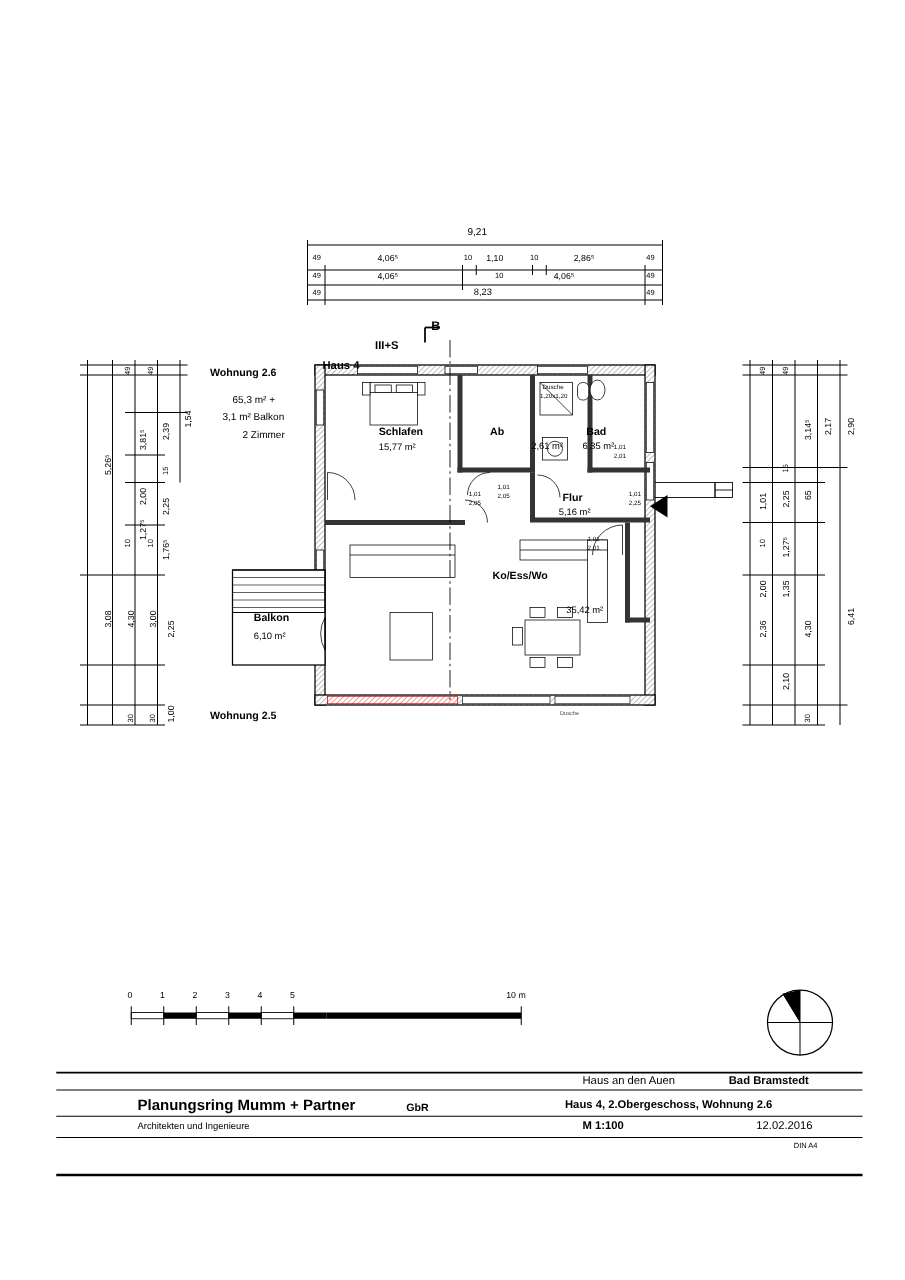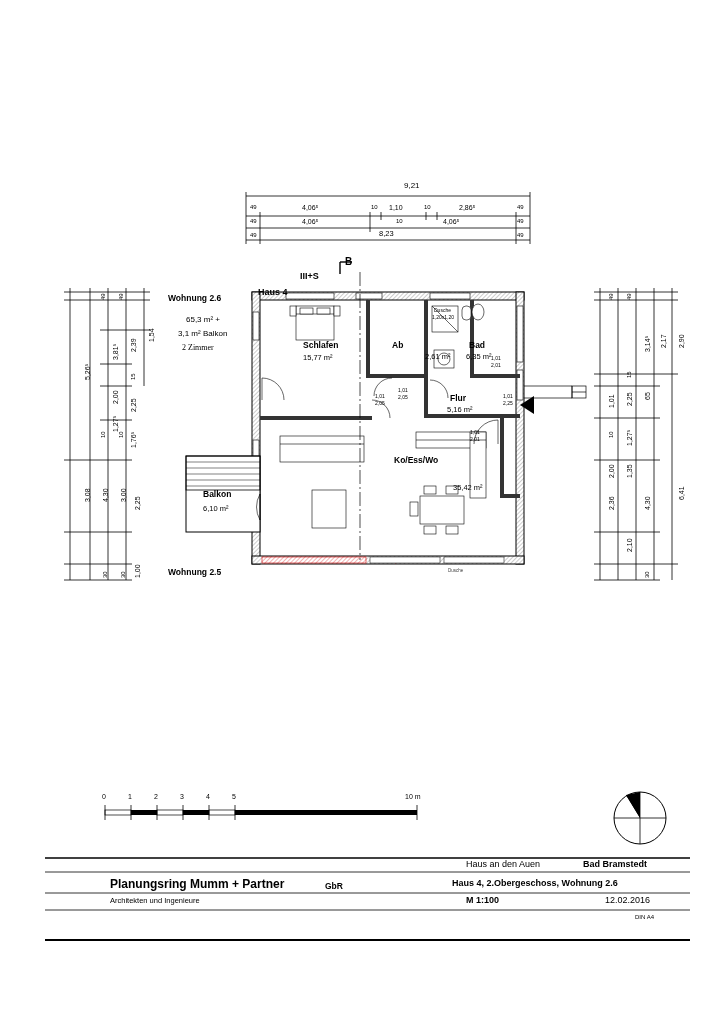--- a/index.html
+++ b/index.html
@@ -269,21 +269,21 @@
 
     <g stroke="#000">
       <line x1="45" y1="858" x2="690" y2="858" stroke-width="1.4"></line>
       <line x1="45" y1="872" x2="690" y2="872" stroke-width="0.8"></line>
       <line x1="45" y1="893" x2="690" y2="893" stroke-width="0.8"></line>
       <line x1="45" y1="910" x2="690" y2="910" stroke-width="0.8"></line>
       <line x1="45" y1="940" x2="690" y2="940" stroke-width="2"></line>
     </g>
   </svg>
 
-  <div class="txt" style="left:404px; top:182px; font-size:8px;">9,21</div>
+  <div class="txt" style="left:374px; top:182px; font-size:8px;">9,21</div>
 
   <div class="txt" style="left:250px; top:204px; font-size:6px;">49</div>
   <div class="txt" style="left:302px; top:204px; font-size:7px;">4,06⁵</div>
   <div class="txt" style="left:371px; top:204px; font-size:6px;">10</div>
   <div class="txt" style="left:389px; top:204px; font-size:7px;">1,10</div>
   <div class="txt" style="left:424px; top:204px; font-size:6px;">10</div>
   <div class="txt" style="left:459px; top:204px; font-size:7px;">2,86⁵</div>
   <div class="txt" style="left:517px; top:204px; font-size:6px;">49</div>
 
   <div class="txt" style="left:250px; top:218px; font-size:6px;">49</div>
@@ -296,21 +296,21 @@
   <div class="txt" style="left:379px; top:230px; font-size:7.5px;">8,23</div>
   <div class="txt" style="left:517px; top:232px; font-size:6px;">49</div>
 
   <div class="txt" style="left:258px; top:288px; font-size:9px; font-weight:bold;">Haus 4</div>
   <div class="txt" style="left:300px; top:272px; font-size:9px; font-weight:bold;">III+S</div>
   <div class="txt" style="left:345px; top:257px; font-size:10px; font-weight:bold;">B</div>
 
   <div class="txt" style="left:168px; top:294px; font-size:8.5px; font-weight:bold;">Wohnung 2.6</div>
   <div class="txt" style="left:186px; top:316px; font-size:8px;">65,3 m² +</div>
   <div class="txt" style="left:178px; top:330px; font-size:8px;">3,1 m² Balkon</div>
-  <div class="txt" style="left:182px; top:344px; font-size:8px;font-family:Liberation Serif, serif;">2 Zimmer</div>
+  <div class="txt" style="left:194px; top:344px; font-size:8px;">2 Zimmer</div>
   <div class="txt" style="left:168px; top:568px; font-size:8.5px; font-weight:bold;">Wohnung 2.5</div>
 
   <div class="txt roomname" style="left:303px; top:341px;">Schlafen</div>
   <div class="txt roomarea" style="left:303px; top:354px;">15,77 m²</div>
 
   <div class="txt roomname" style="left:392px; top:341px;">Ab</div>
   <div class="txt roomarea" style="left:389px; top:353px;padding-left:36px;">2,61 m²</div>
 
   <div class="txt roomname" style="left:469px; top:341px;">Bad</div>
   <div class="txt roomarea" style="left:466px; top:353px;">6,35 m²</div>

